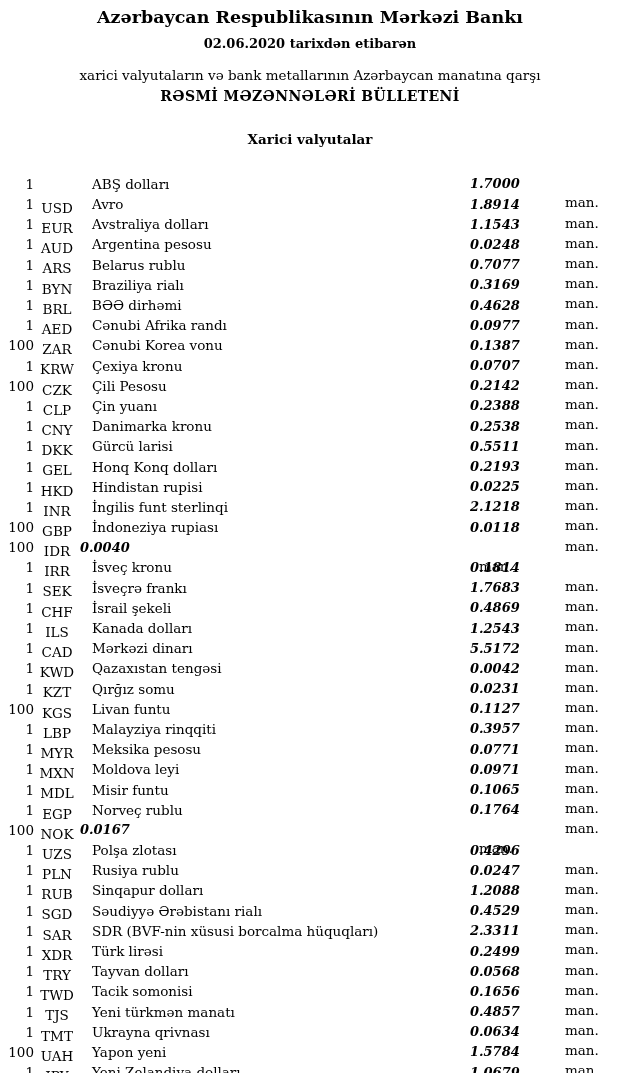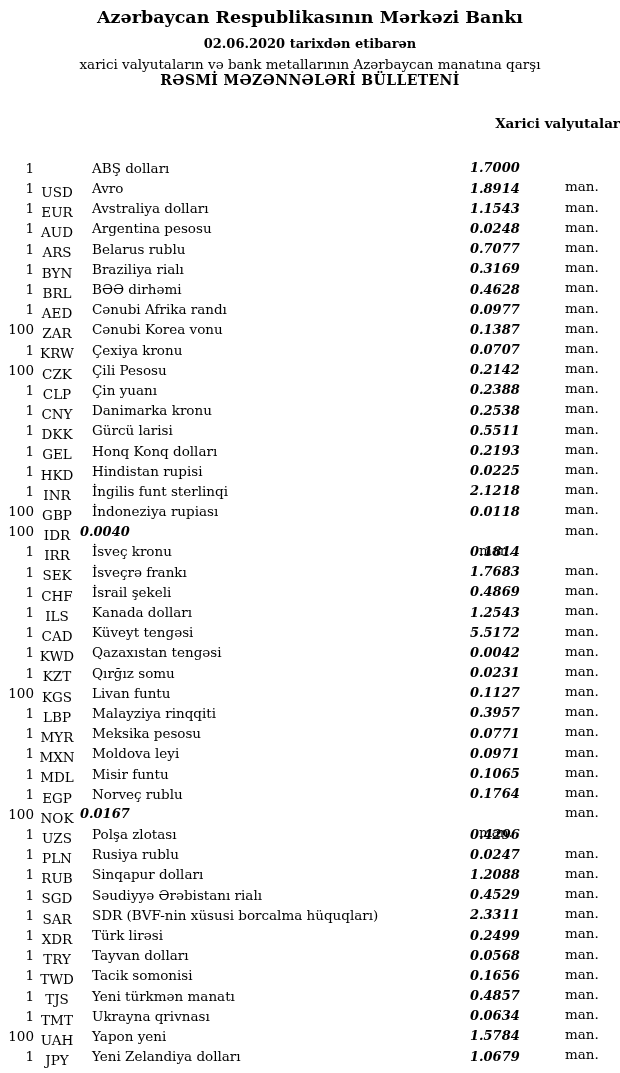--- a/index.html
+++ b/index.html
@@ -19,29 +19,30 @@
     font-weight: bold;
     line-height: 1.25;
   }
   .date-line {
     font-size: 13px;
     font-weight: bold;
     margin-top: 7px;
   }
   .subtitle {
     font-size: 13.5px;
-    margin-top: 5px;
+    margin-top: 16px;
   }
   .bulletin-title {
     font-size: 14px;
     font-weight: bold;
+    margin-top: 5px;
     letter-spacing: 0.4px;
   }
   .section-title {
-    text-align: right;
+    text-align: center;
     font-size: 13.5px;
     font-weight: bold;
     margin-top: 27px;
     margin-bottom: 5px;
   }
   .rates {
     padding-left: 6px;
     padding-right: 20px;
   }
   .row {
@@ -233,21 +234,21 @@
       <div class="row">
         <div class="qty">1</div>
         <div class="code">CAD</div>
         <div class="name">Kanada dolları</div>
         <div class="rate">1.2543</div>
         <div class="unit">man.</div>
       </div>
       <div class="row">
         <div class="qty">1</div>
         <div class="code">KWD</div>
-        <div class="name">Küveyt tengəsi</div>
+        <div class="name">Mərkəzi dinarı</div>
         <div class="rate">5.5172</div>
         <div class="unit">man.</div>
       </div>
       <div class="row">
         <div class="qty">1</div>
         <div class="code">KZT</div>
         <div class="name">Qazaxıstan tengəsi</div>
         <div class="rate">0.0042</div>
         <div class="unit">man.</div>
       </div>

